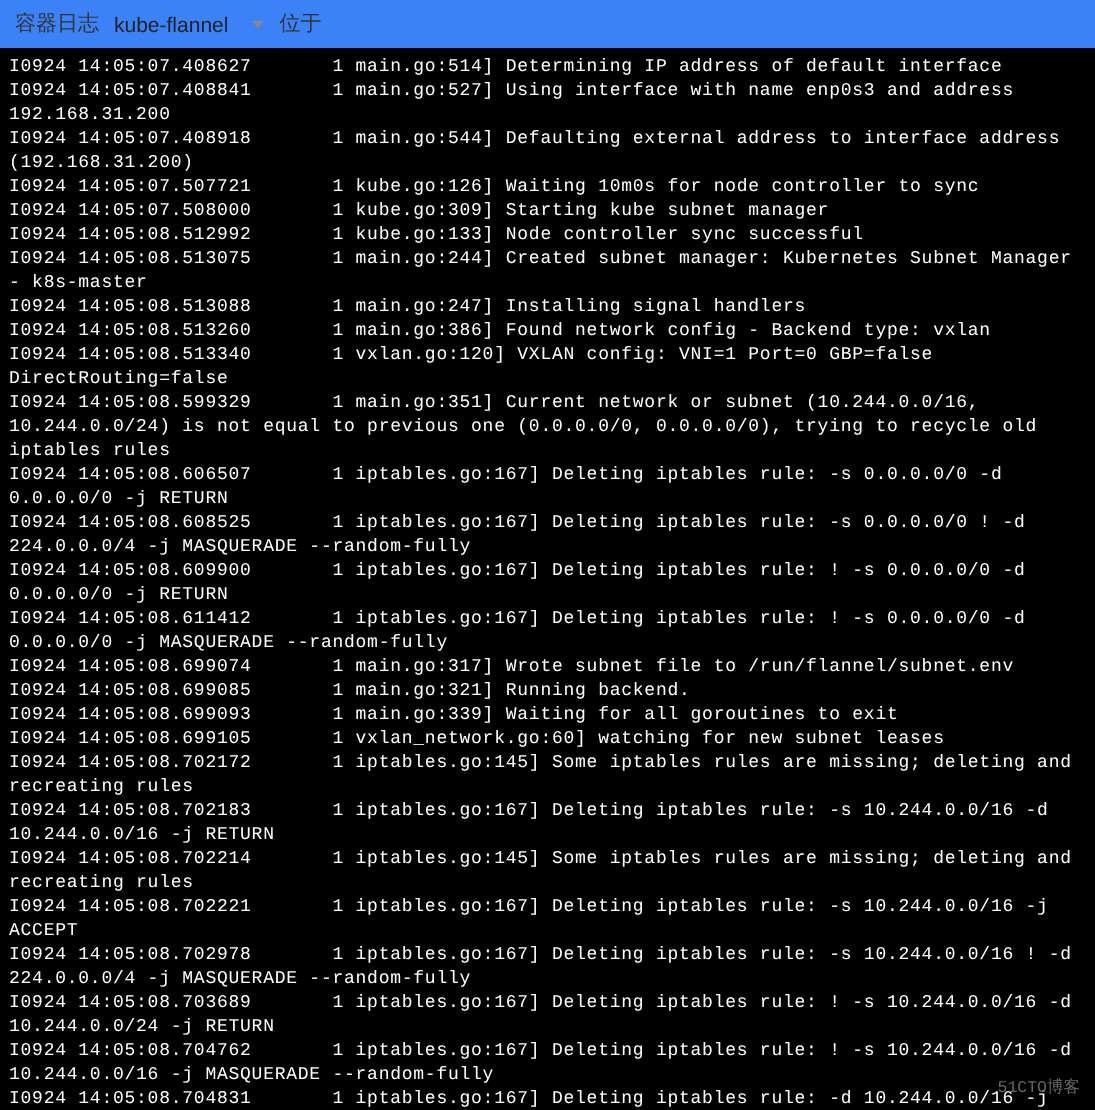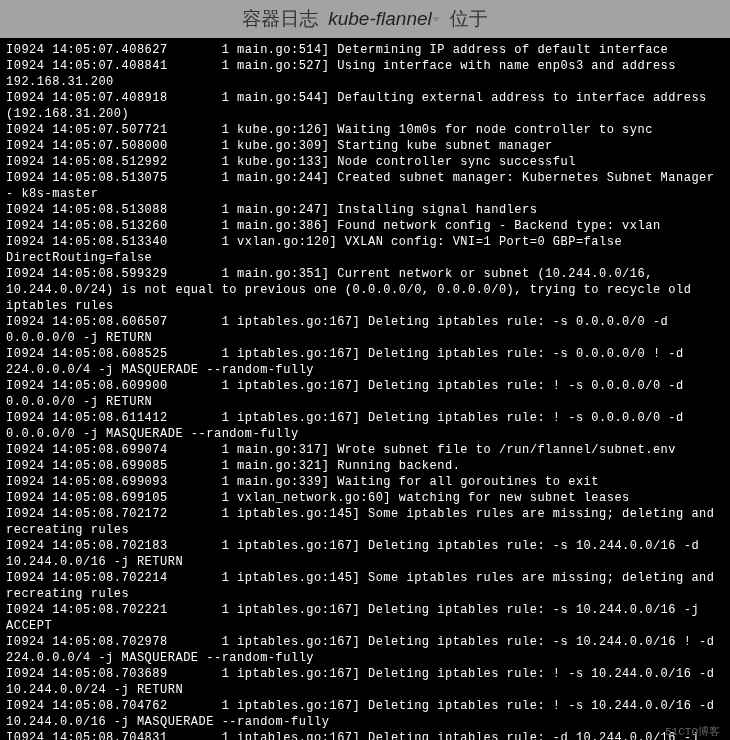--- a/index.html
+++ b/index.html
@@ -4,37 +4,35 @@
 <style>
   * { margin: 0; padding: 0; box-sizing: border-box; }
   body {
     width: 730px;
     height: 740px;
     background: #000;
     font-family: Arial, sans-serif;
     overflow: hidden;
   }
   .header {
-    background: #a3a3a3;
+    background: #3b82f6;
     padding: 6px 10px;
     display: flex;
     align-items: center;
     gap: 6px;
-    font-size: 19px;
+    font-size: 14px;
     color: #333;
-    justify-content: center;
   }
   .header-label { color: #333; }
   .dropdown {
     display: inline-flex;
     align-items: center;
-    gap: 0;
+    gap: 16px;
     padding: 2px 4px;
     cursor: pointer;
-    font-style: italic;
   }
   .dropdown-value { color: #222; }
   .chevron {
     width: 0; height: 0;
     border-left: 4px solid transparent;
     border-right: 4px solid transparent;
     border-top: 5px solid #888;
   }
   .log-area {
     background: #000;

